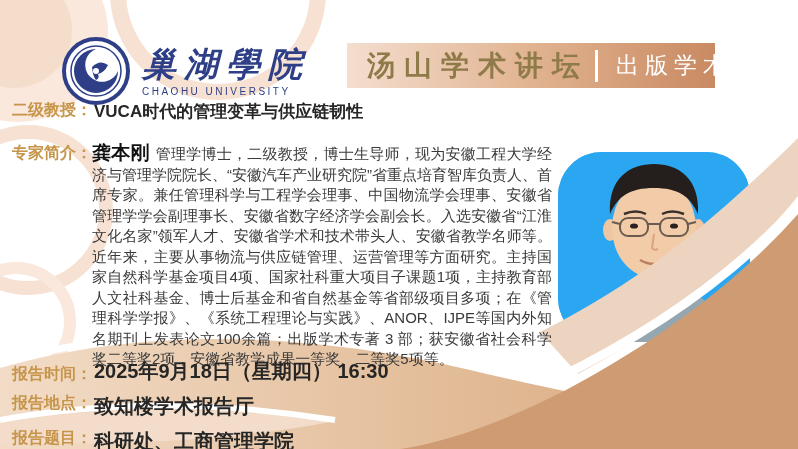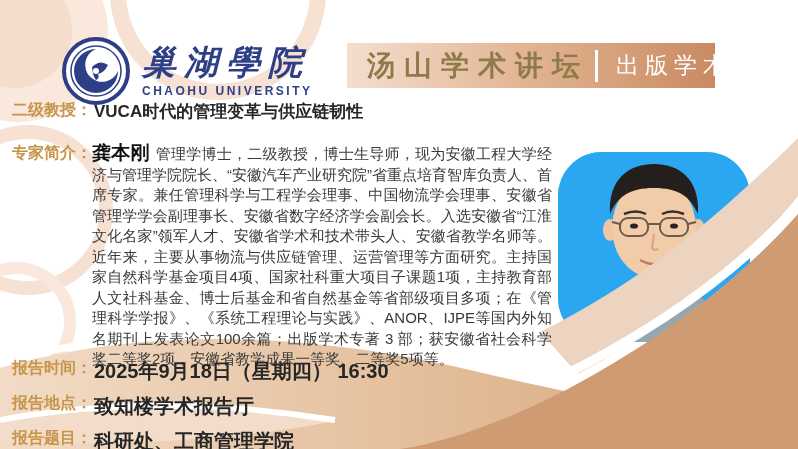--- a/index.html
+++ b/index.html
@@ -26,21 +26,21 @@
   
   .logo-group{position:absolute;left:62px;top:36px;height:70px;display:flex;align-items:center;}
   .seal{width:68px;height:68px;}
   .uni-names{margin-left:12px;display:flex;flex-direction:column;}
   .uni-zh{
     font-family:"Liberation Serif","DejaVu Serif",serif;
     font-size:34px;font-weight:bold;font-style:italic;
     color:#2e3f88;letter-spacing:8px;line-height:38px;white-space:nowrap;
   }
   .uni-en{
-    font-size:12px;font-weight:bold;color:#2e3f88;
+    font-size:10px;font-weight:normal;color:#2e3f88;
     letter-spacing:2.5px;margin-top:2px;white-space:nowrap;
   }
   .banner{
     position:absolute;left:347px;top:43px;width:368px;height:45px;
     background:linear-gradient(90deg,#f4decf 0%,#e2b593 48%,#c98a62 100%);
     display:flex;align-items:center;
   }
   .banner-title{
     margin-left:20px;
     font-size:28px;font-weight:bold;color:#8f7a4a;
@@ -63,21 +63,21 @@
   .title-row{left:12px;top:100px;width:560px;}
   .title-text{font-size:17px;font-weight:bold;color:#262626;margin-left:2px;white-space:nowrap;}
   .intro-row{left:12px;top:143px;width:540px;}
   .bio{
     margin-left:2px;width:462px;
     font-size:15px;line-height:20.5px;color:#3a3a3a;
     text-align:justify;
   }
   .expert-name{font-size:19px;font-weight:bold;color:#111111;margin-right:6px;}
 
-  .detail-time{left:12px;top:358px;}
+  .detail-time{left:12px;top:358px;align-items:flex-end;}
   .detail-place{left:12px;top:393px;}
   .detail-org{left:12px;top:428px;}
   .detail-value{font-size:20px;font-weight:bold;color:#262626;margin-left:2px;white-space:nowrap;}
 </style>
 </head>
 <body>
 
 <div class="poster">
 
   <svg class="bg-layer" viewBox="0 0 798 449" xmlns="http://www.w3.org/2000/svg">

